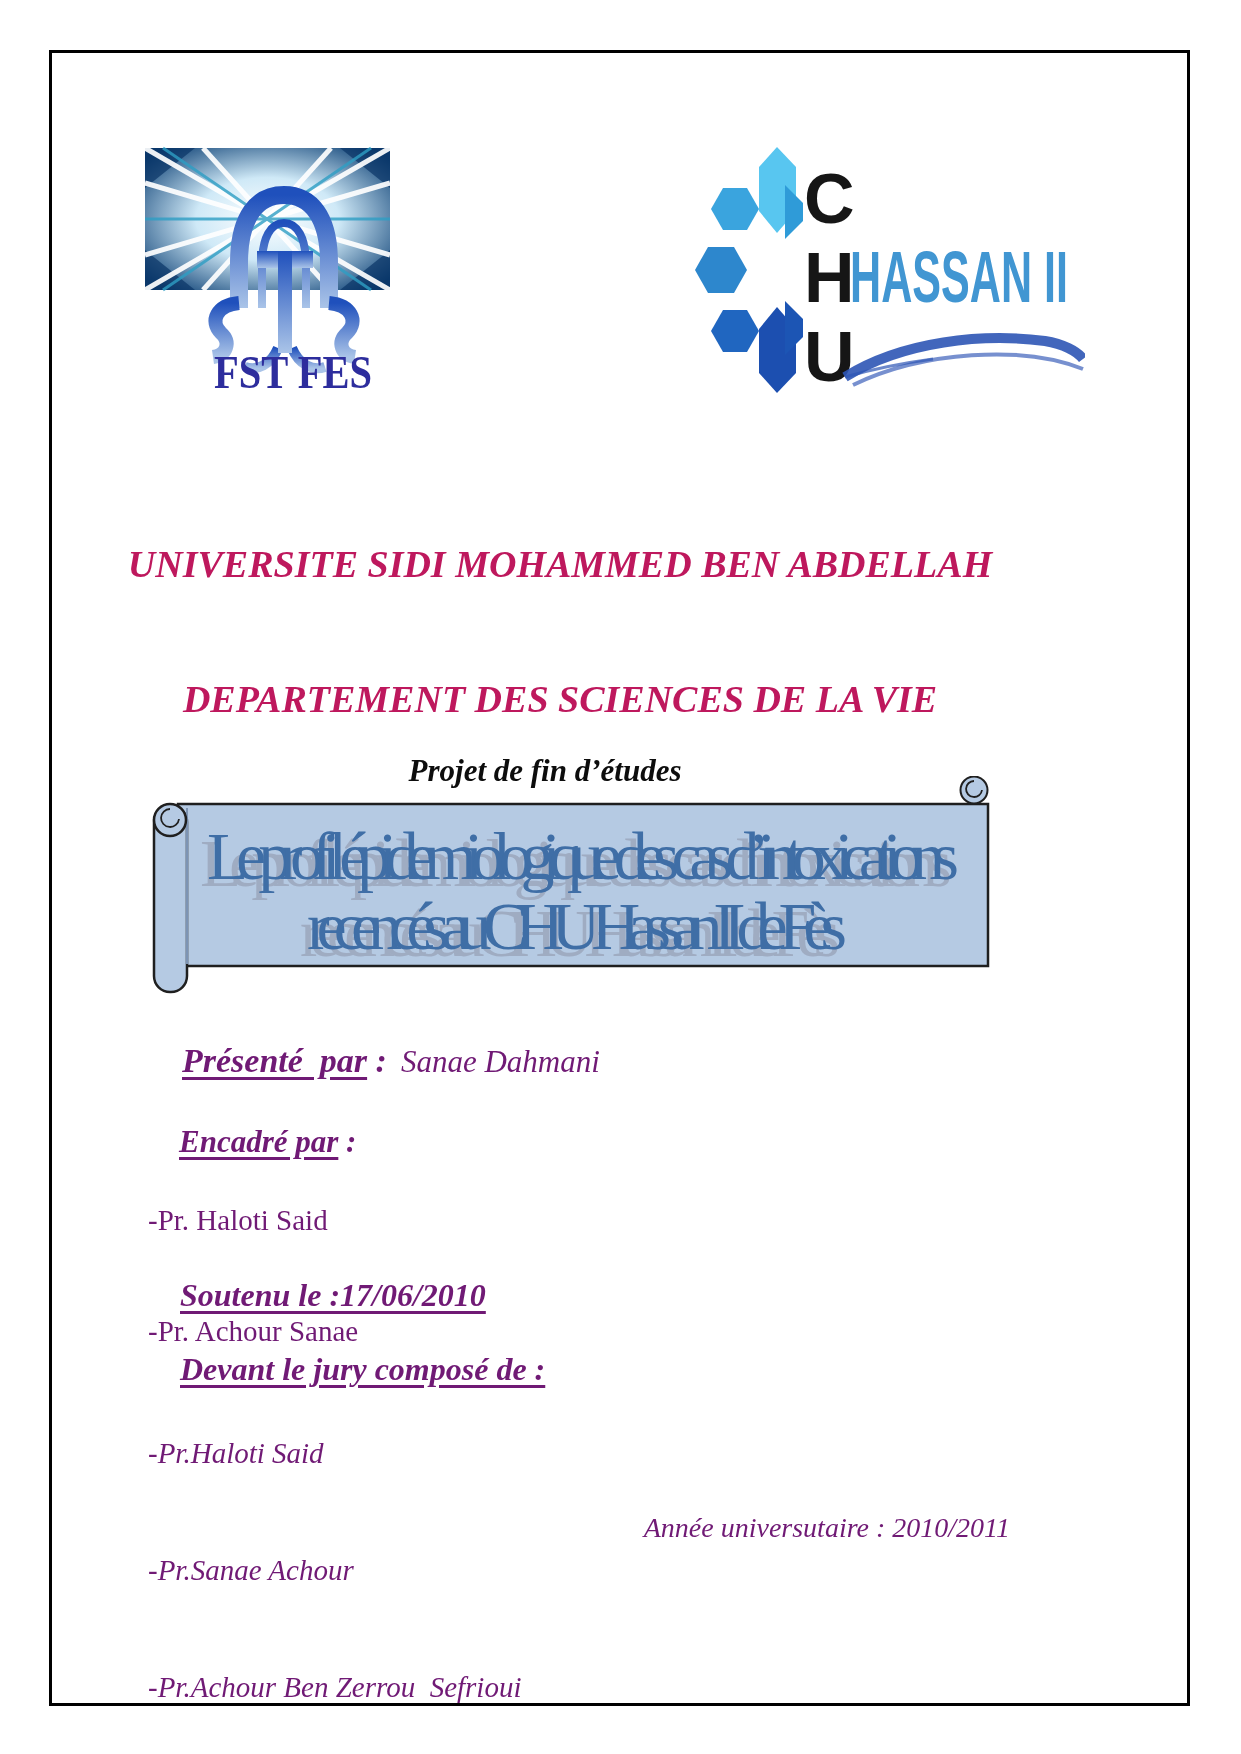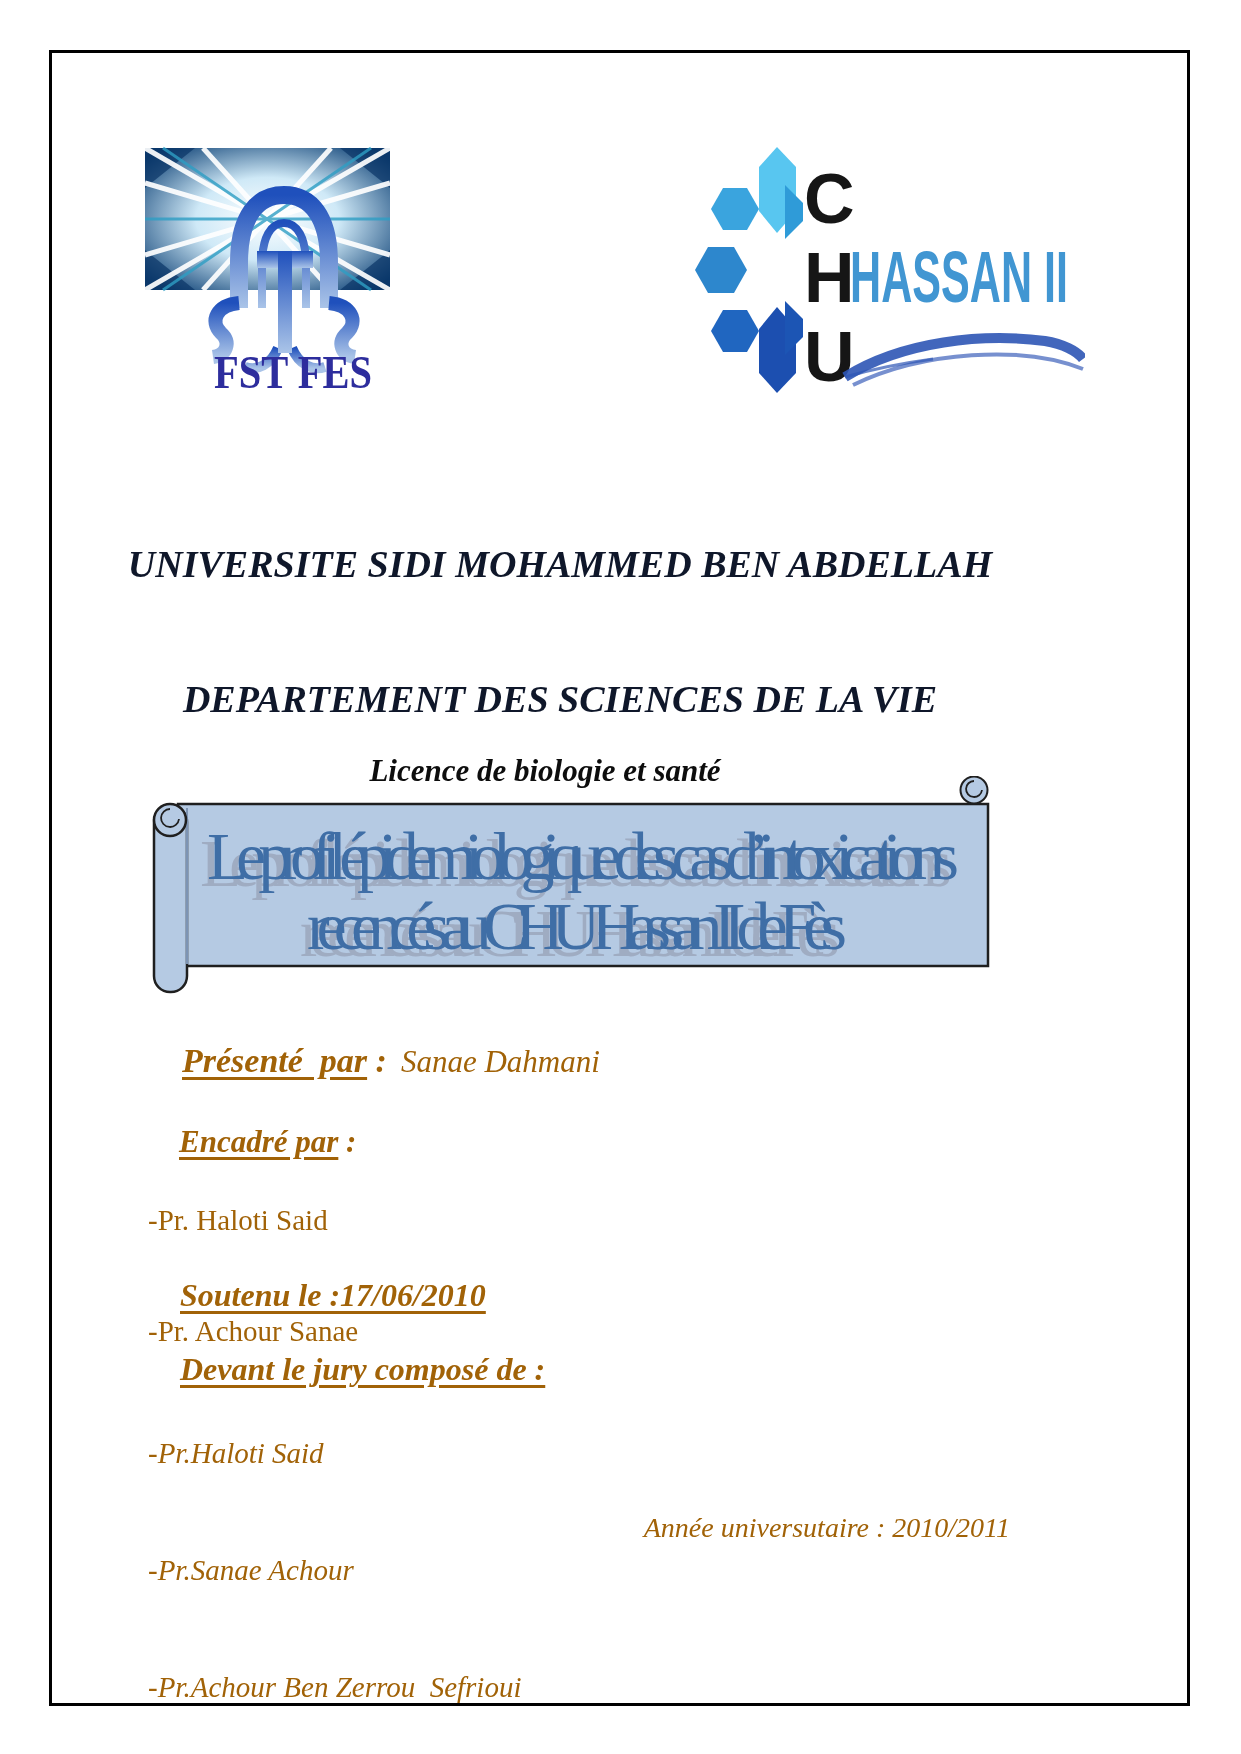--- a/index.html
+++ b/index.html
@@ -8,28 +8,28 @@
     font-family:"Liberation Serif", serif;color:#121212;overflow:hidden;
   }
   .frame{
     position:absolute;left:49px;top:50px;width:1135px;height:1650px;
     border:3px solid #000000;
   }
   .abs{position:absolute;}
   .uni-heading{
     left:70px;top:452px;width:980px;text-align:center;
     font-weight:bold;font-style:italic;font-size:38px;line-height:45px;
-    color:#0f172a;white-space:pre-wrap;
+    color:#be185d;white-space:pre-wrap;
   }
   .project-block{
     left:100px;top:676px;width:890px;text-align:center;
     font-weight:bold;font-style:italic;font-size:31px;line-height:38px;
     color:#0d0d0d;white-space:pre-wrap;
   }
-  .info{white-space:pre-wrap;color:#a16207;}
+  .info{white-space:pre-wrap;color:#701a75;}
   .lbl{font-weight:bold;font-style:italic;}
   .u{text-decoration:underline;text-decoration-thickness:3px;text-underline-offset:5px;}
   .val{font-style:italic;}
   .presented{left:148px;top:1004px;font-size:34px;}
   .presented .val{font-size:31px;margin-left:14px;}
   .encadre-label{left:148px;top:1088px;font-size:31px;}
   .encadre-names{left:148px;top:1128px;font-size:29px;line-height:37px;}
   .soutenu{left:148px;top:1240px;font-size:32px;}
   .devant{left:148px;top:1314px;font-size:32px;}
   .jury-names{left:148px;top:1356px;font-size:29px;line-height:39px;font-style:italic;}
@@ -123,20 +123,21 @@
       </g>
     </svg>
   </div>
 
   <div class="abs uni-heading">
     <div>UNIVERSITE SIDI MOHAMMED BEN ABDELLAH</div>
     <div>DEPARTEMENT DES SCIENCES DE LA VIE</div>
   </div>
 
   <div class="abs project-block">
+    <div>Projet de fin d’études</div>
     <div>Licence de biologie et santé</div>
   </div>
 
   <div class="abs" style="left:148px;top:776px;width:845px;height:218px;text-decoration:underline;">
     <svg width="845" height="218" viewBox="0 0 845 218">
       <g>
         <rect x="30" y="28" width="810" height="162" fill="#b5cae3" stroke="#1f1f1f" stroke-width="2.5"></rect>
         <circle cx="826" cy="14" r="13.5" fill="#b5cae3" stroke="#1f1f1f" stroke-width="2"></circle>
         <path d="M826,5 a8,8 0 1 0 8,9" fill="none" stroke="#1f1f1f" stroke-width="1.8"></path>
         <rect x="6" y="30" width="33" height="186" rx="16" fill="#b5cae3" stroke="#1f1f1f" stroke-width="2.5"></rect>

